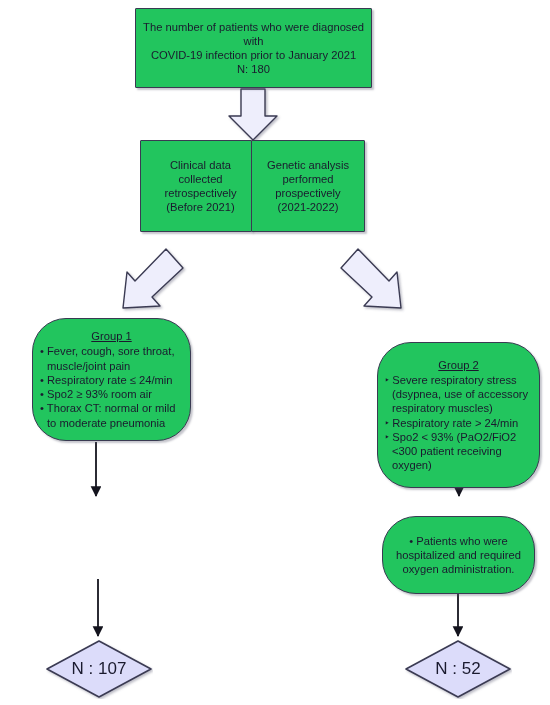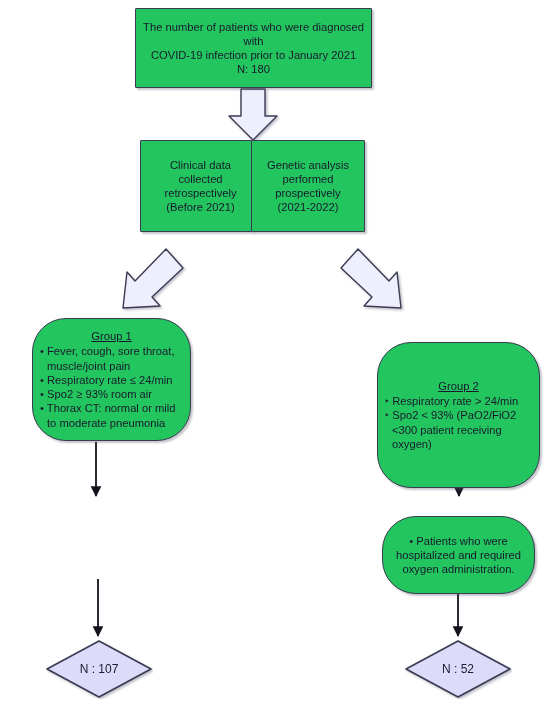--- a/index.html
+++ b/index.html
@@ -86,21 +86,21 @@
     align-items: center;
     justify-content: center;
   }
   .diamond-shape {
     position: absolute;
     left: 0; top: 0;
     width: 100%; height: 100%;
   }
   .diamond-label {
     position: relative;
-    font-size: 12px;
+    font-size: 17px;
     z-index: 2;
   }
   #node-diamond1 { left: 45px; top: 639px; width: 108px; height: 60px; }
   #node-diamond2 { left: 404px; top: 639px; width: 108px; height: 60px; }
 
   svg.edges {
     position: absolute;
     left: 0; top: 0;
     width: 550px; height: 705px;
     pointer-events: none;
@@ -178,20 +178,21 @@
       <span class="bul">• Fever, cough, sore throat, muscle/joint pain</span>
       <span class="bul">• Respiratory rate ≤ 24/min</span>
       <span class="bul">• Spo2 ≥ 93% room air</span>
       <span class="bul">• Thorax CT: normal or mild to moderate pneumonia</span>
     </div>
   </div>
 
   <div class="node rounded" id="node-group2">
     <div class="txt left">
       <span class="title-u">Group 2</span>
+      <span class="bul">‣ Severe respiratory stress (dsypnea, use of accessory respiratory muscles)</span>
       <span class="bul">‣ Respiratory rate &gt; 24/min</span>
       <span class="bul">‣ Spo2 &lt; 93% (PaO2/FiO2 &lt;300 patient receiving oxygen)</span>
     </div>
   </div>
 
 
   <div class="node rounded" id="node-outcome2">
     <div class="txt">
       <span>• Patients who were</span><br>
       <span>hospitalized and required</span><br>

